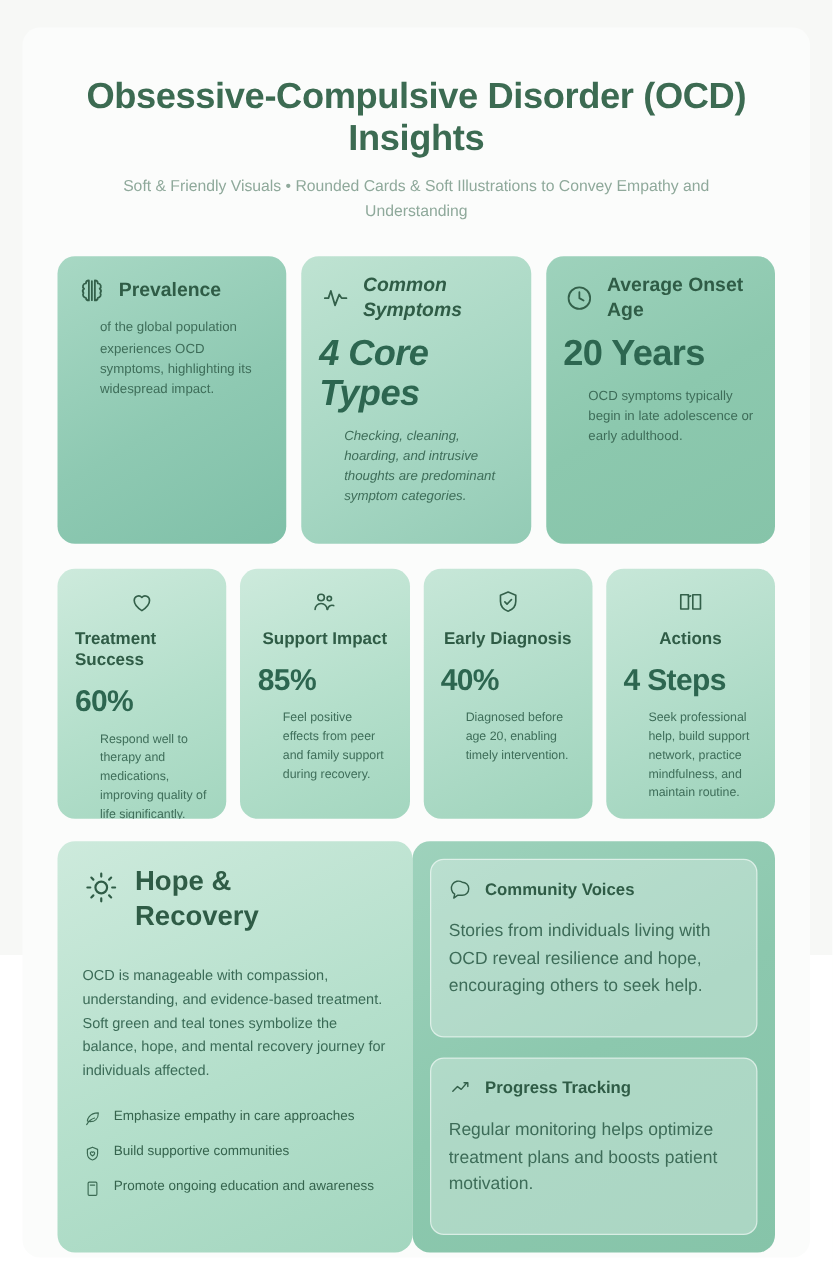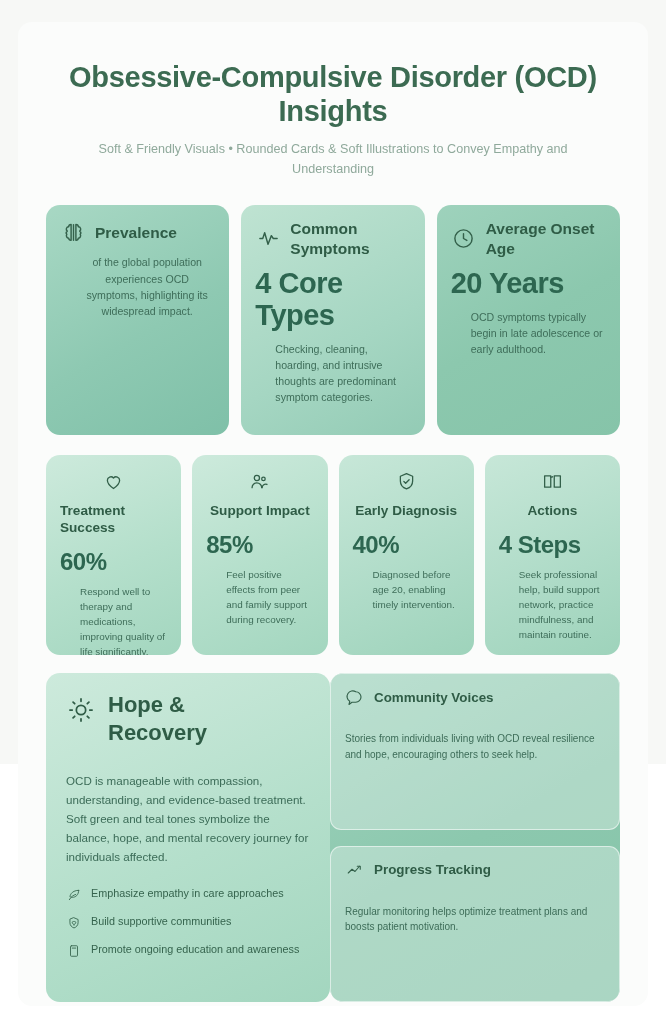--- a/index.html
+++ b/index.html
@@ -51,21 +51,21 @@
     color: #8fa99b;
   }
 
   
   .card {
     border-radius: 14px;
     box-sizing: border-box;
     position: relative;
     overflow: hidden;
   }
-  .g1 { background: linear-gradient(150deg, #a8d8c4 0%, #8ec9b2 55%, #7fc0a8 100%); text-align: center; }
+  .g1 { background: linear-gradient(150deg, #a8d8c4 0%, #8ec9b2 55%, #7fc0a8 100%); }
   .g2 { background: linear-gradient(150deg, #bfe3d2 0%, #a5d6c2 60%, #93cbb5 100%); }
   .g3 { background: linear-gradient(150deg, #9ed2bc 0%, #8cc8ae 50%, #86c4a9 100%); }
   .g4 { background: linear-gradient(155deg, #cdeadc 0%, #b4dfcb 55%, #a3d6bf 100%); }
   .g5 { background: linear-gradient(155deg, #c7e7d8 0%, #aedbc7 60%, #9ed3bb 100%); }
 
   .card-head {
     display: flex;
     align-items: center;
     gap: 9px;
     padding: 14px 14px 0 14px;
@@ -104,21 +104,21 @@
 
   
   .row1 {
     display: flex;
     gap: 12px;
     margin-top: 26px;
     align-items: flex-start;
   }
   .row1 .card { flex: 1 1 0; }
   .row1 .c1 { height: 230px; }
-  .row1 .c2 { height: 230px; }
+  .row1 .c2 { height: 230px; font-style: italic; }
   .row1 .c3 { height: 230px; }
   .row1 .stat { font-size: 30px; }
   .row1 .c2 .stat, .row1 .c3 .stat { font-size: 29px; }
 
   
   .row2 {
     display: flex;
     gap: 11px;
     margin-top: 20px;
     align-items: flex-start;
@@ -183,21 +183,21 @@
   }
   .bullet-text {
     font-size: 10.8px;
     line-height: 1.45;
     color: #35634d;
   }
 
   .rightcol {
     flex: 1 1 auto;
     height: 329px;
-    padding: 0;
+    padding: 14px;
     box-sizing: border-box;
     display: flex;
     flex-direction: column;
     gap: 16px;
   }
   .subcard {
     background: rgba(255,255,255,0.30);
     border: 1px solid rgba(255,255,255,0.55);
     border-radius: 11px;
     padding: 13px 14px;
@@ -214,22 +214,22 @@
     font-weight: bold;
     color: #2f5c46;
   }
   .subcard-icon {
     width: 20px; height: 20px;
     color: #33604a;
     display: flex; align-items: center; justify-content: center;
     flex: 0 0 auto;
   }
   .subcard-text {
-    margin-top: 24px;
-    font-size: 10px;
+    margin-top: 13px;
+    font-size: 14px;
     line-height: 1.55;
     color: #3d6c58;
   }
 </style>
 </head>
 <body>
 
 <div class="page">
   <div class="sheet">
 

